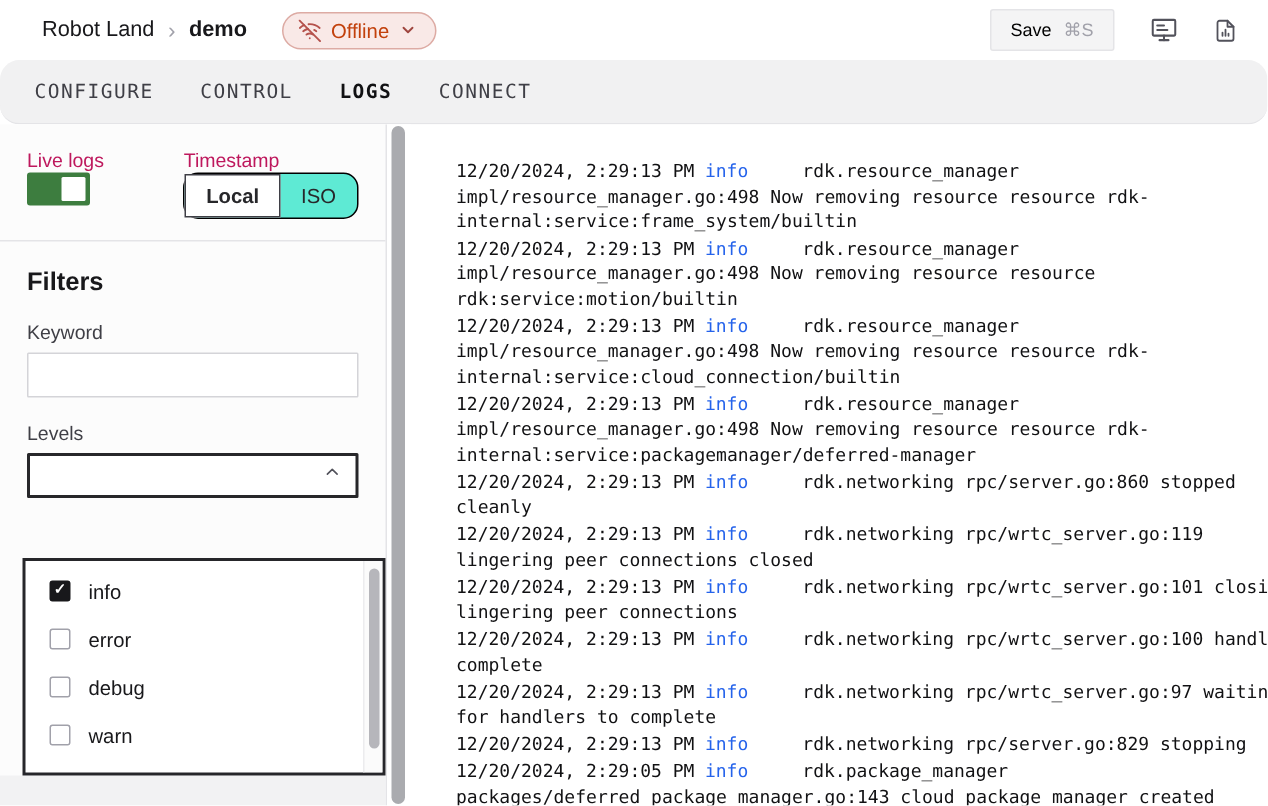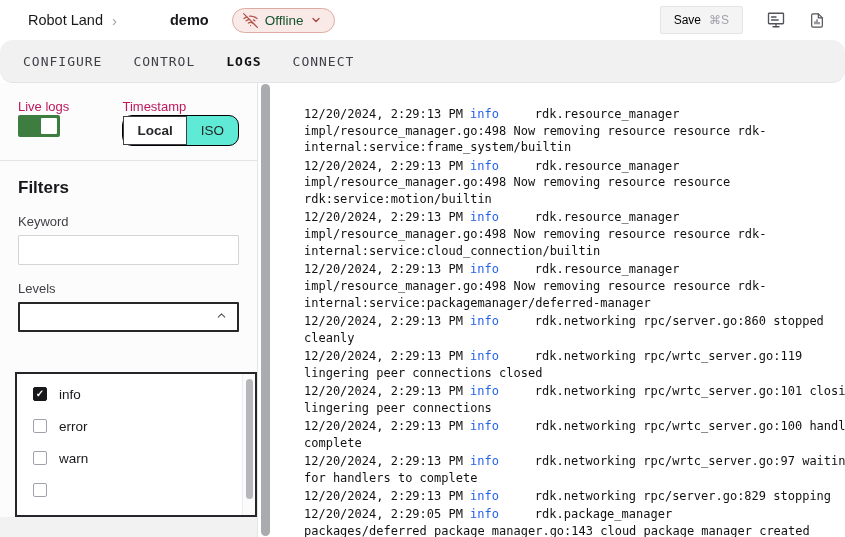--- a/index.html
+++ b/index.html
@@ -5,24 +5,24 @@
   * { margin:0; padding:0; box-sizing:border-box; }
   html,body { width:845px; height:537px; overflow:hidden; background:#fff;
     font-family:"Liberation Sans", sans-serif; color:#18181b; }
 
   
   .topbar { height:40px; display:flex; align-items:center; justify-content:space-between;
     padding:0 20px 0 28px; background:#fff; }
   .crumbs { display:flex; align-items:center; gap:9px; font-size:14.5px; }
   .crumb-org { color:#18181b; }
   .crumb-sep { color:#a1a1aa; font-size:15px; }
-  .crumb-robot { font-weight:bold;margin-left:44px; }
+  .crumb-robot { font-weight:bold; }
   .offline-badge { margin-left:14px; display:flex; align-items:center; gap:7px;
     background:#f9e9e7; border:1px solid #ddab a4; border:1px solid #ddaba4;
-    border-radius:13px; padding:4px 12px 4px 10px; color:#14532d; font-size:13.5px; cursor:pointer; }
+    border-radius:13px; padding:4px 12px 4px 10px; color:#c2410c; font-size:13.5px; cursor:pointer; }
   .offline-badge svg { display:block; }
   .topbar-right { display:flex; align-items:center; gap:24px; }
   .save-btn { display:flex; align-items:center; gap:8px; background:#f4f4f5;
     border:1px solid #e4e4e7; border-radius:2px; padding:6px 13px; font-size:12px; cursor:pointer;
     font-family:"Liberation Sans", sans-serif; }
   .save-kbd { color:#a1a1aa; }
   .icon-btn { background:none; border:none; cursor:pointer; color:#52525b; display:flex; }
 
   
   .tabbar { height:43px; background:#f1f1f2; border-bottom:1px solid #e4e4e7;
@@ -203,20 +203,24 @@
       <div class="menu-item">
             <span class="cbox on"></span>
             <span class="menu-item-label">info</span>
           </div>
           <div class="menu-item">
             <span class="cbox"></span>
             <span class="menu-item-label">error</span>
           </div>
           <div class="menu-item">
             <span class="cbox"></span>
+            <span class="menu-item-label">debug</span>
+          </div>
+          <div class="menu-item">
+            <span class="cbox"></span>
             <span class="menu-item-label">warn</span>
           </div>
           <div class="menu-item">
             <span class="cbox"></span>
             <span class="menu-item-label"></span>
           </div>
         </div>
       <div class="menu-scroll">
         <div class="menu-thumb"></div>
       </div>

